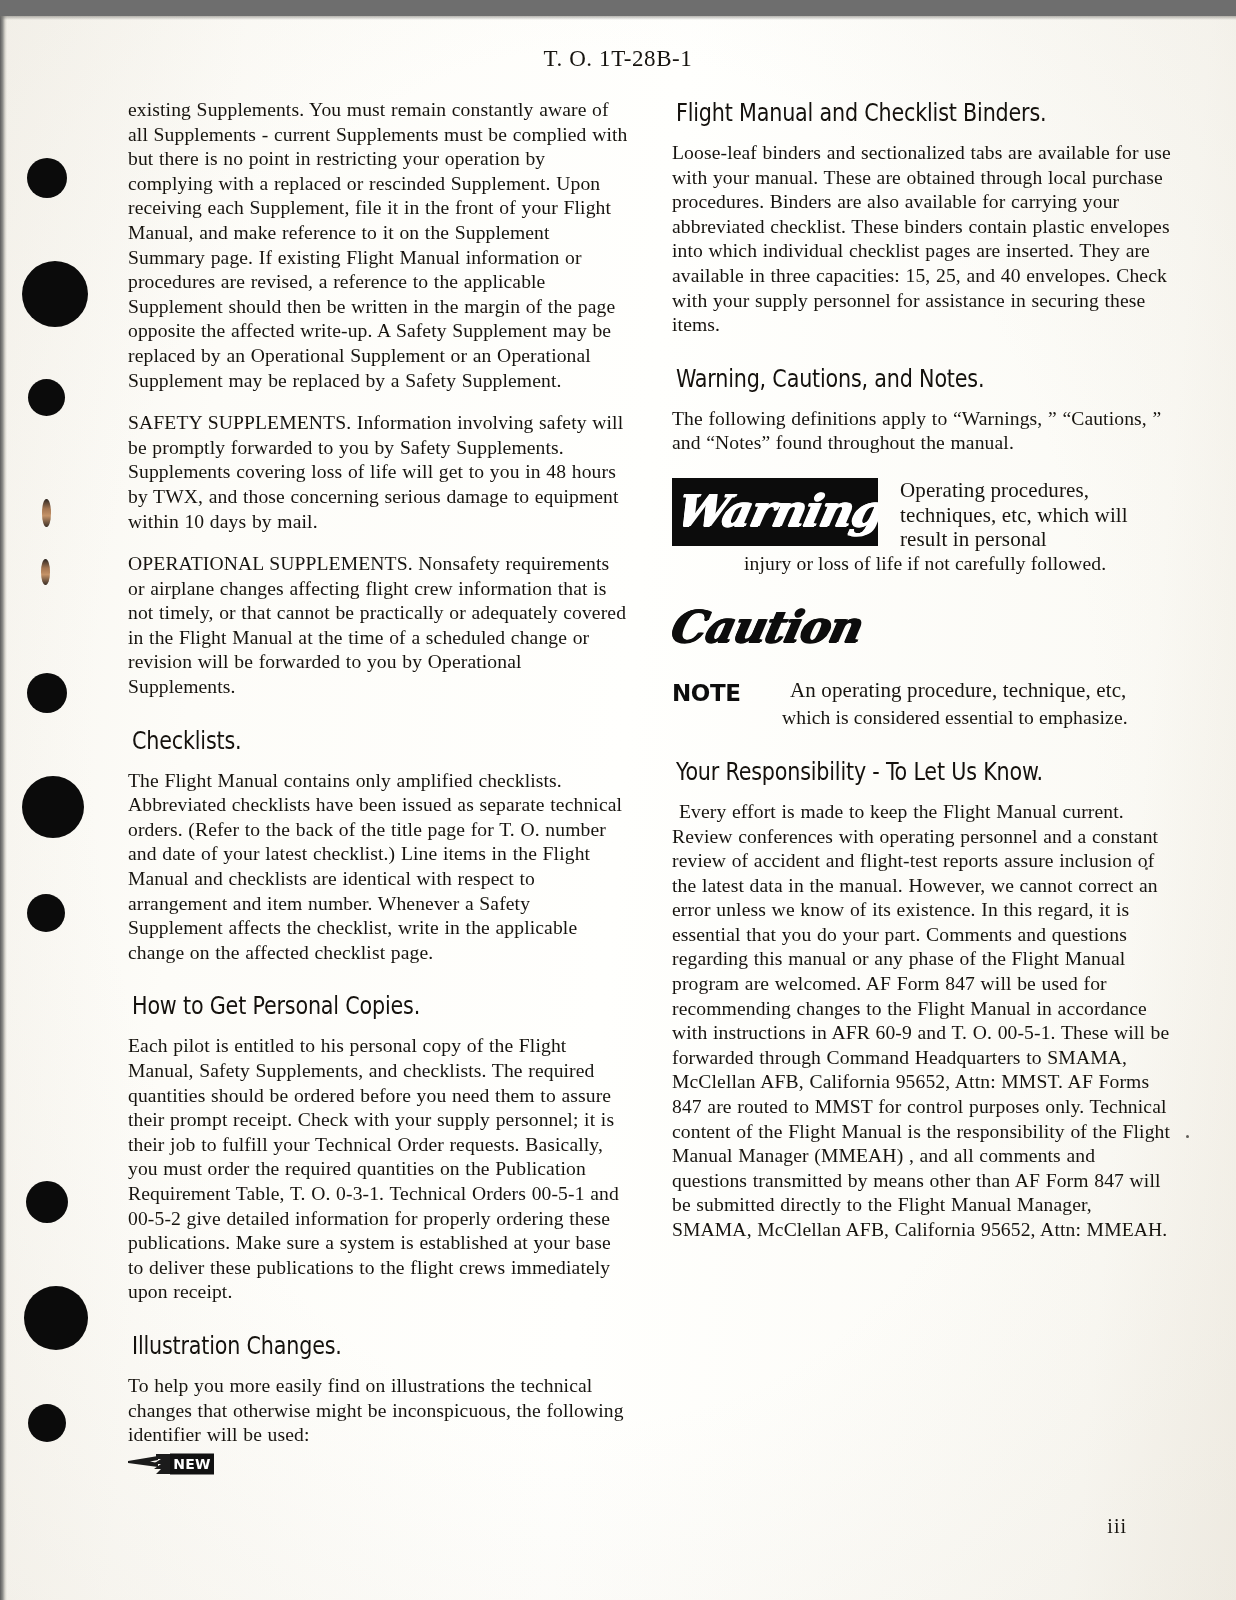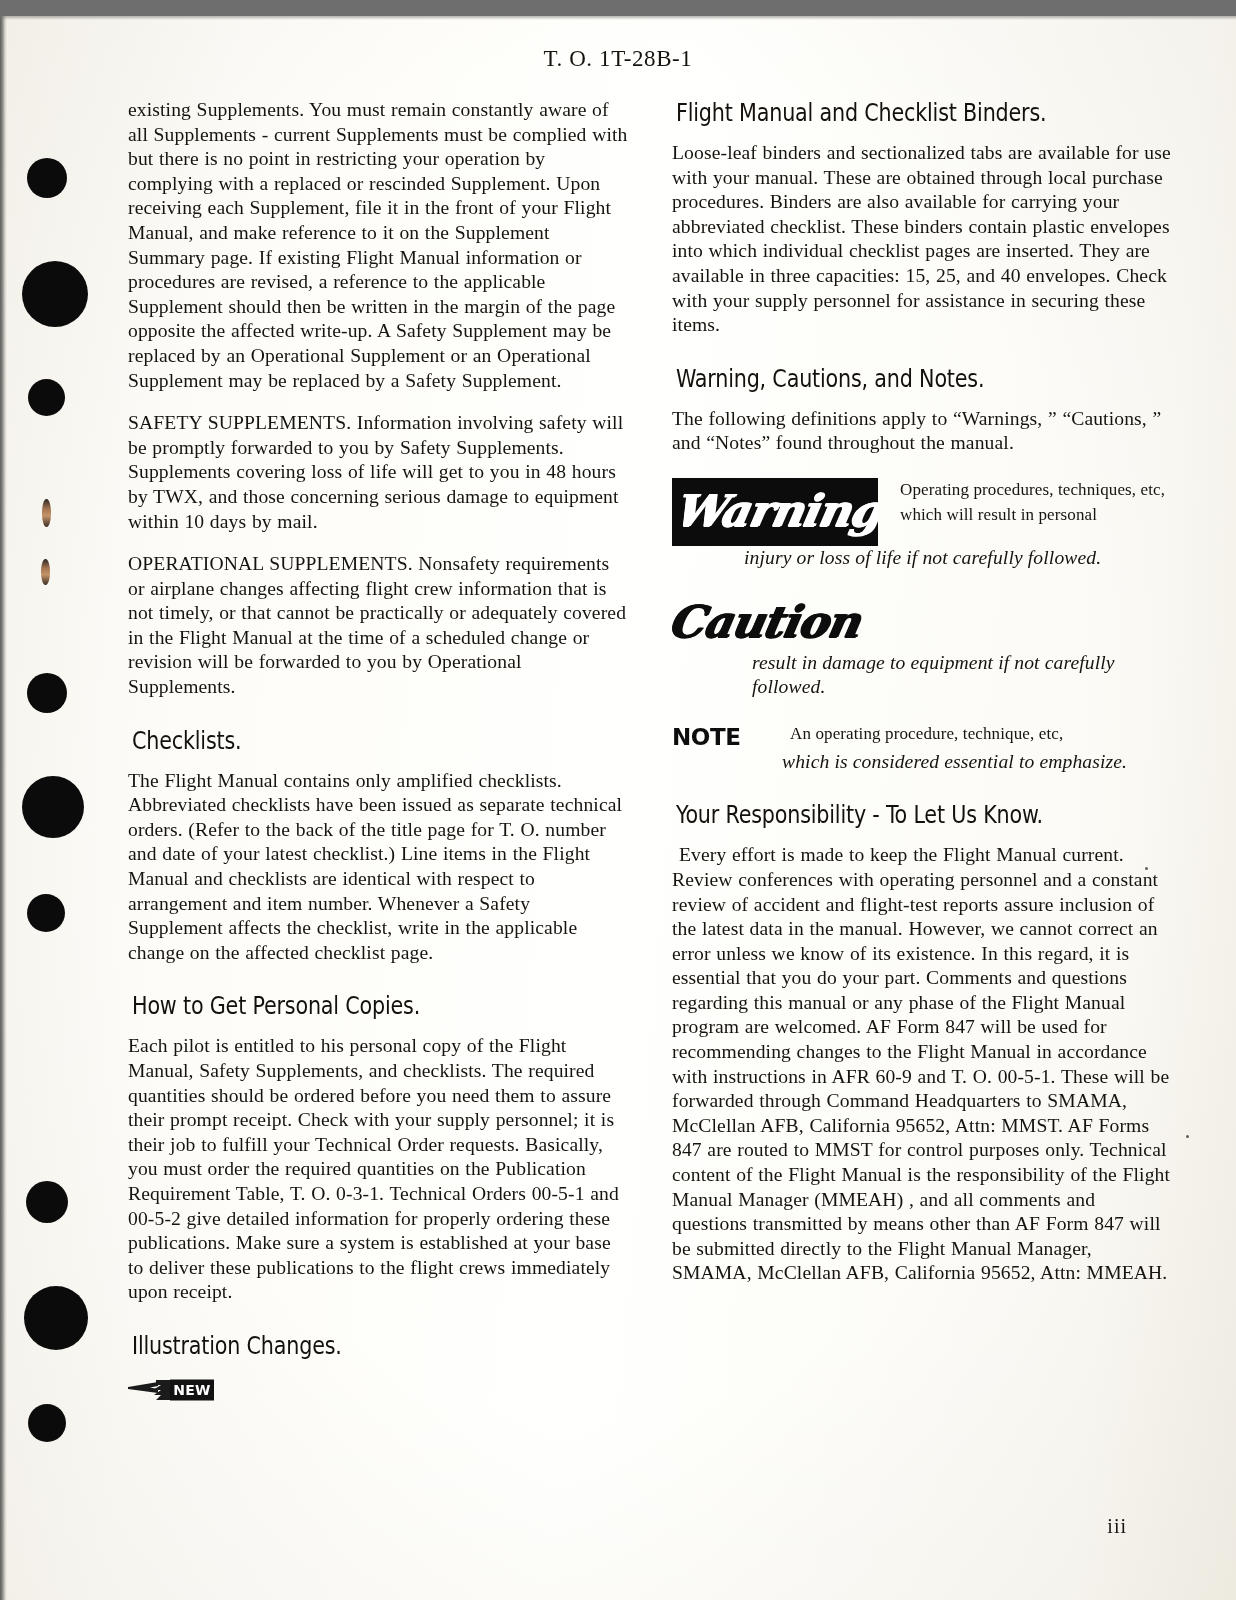--- a/index.html
+++ b/index.html
@@ -181,30 +181,29 @@
     width: 96px;
     font-family: "DejaVu Sans", "Liberation Sans", sans-serif;
     font-weight: 700;
     font-size: 23px;
     line-height: 26px;
     letter-spacing: -0.4px;
     color: #0d0d0d;
     padding-top: 2px;
   }
   .warn-def {
-    font-size: 17px;
+    font-size: 21px;
     line-height: 24.6px;
     letter-spacing: .12px;
   }
   .warn-cont {
     font-size: 19.6px;
     line-height: 24.6px;
     letter-spacing: .12px;
     margin-top: 0;
-    font-style: italic;
   }
   .warn-cont.ind-warning { padding-left: 72px; }
   .warn-cont.ind-caution { padding-left: 80px; }
   .warn-cont.ind-note    { padding-left: 110px; }
 
   
   .folio {
     position: absolute;
     right: 109px;
     bottom: 78px;
@@ -257,20 +256,21 @@
       <h2 class="section">Checklists.</h2>
 
       <p class="body">The Flight Manual contains only amplified checklists.  Abbreviated checklists have been issued as separate technical orders.  (Refer to the back of the title page for T. O. number and date of your latest checklist.)  Line items in the Flight Manual and checklists are identical with respect to arrangement and item number.  Whenever a Safety Supplement affects the checklist, write in the applicable change on the affected checklist page.</p>
 
       <h2 class="section">How to Get Personal Copies.</h2>
 
       <p class="body">Each pilot is entitled to his personal copy of the Flight Manual, Safety Supplements, and checklists. The required quantities should be ordered before you need them to assure their prompt receipt. Check with your supply personnel; it is their job to fulfill your Technical Order requests.  Basically, you must order the required quantities on the Publication Requirement Table, T. O.  0-3-1. Technical Orders 00-5-1 and 00-5-2 give detailed information for properly ordering these publications.  Make sure a system is established at your base to deliver these publications to the flight crews immediately upon receipt.</p>
 
       <h2 class="section">Illustration Changes.</h2>
 
+      <p class="body tight">To help you more easily find on illustrations the technical changes that otherwise might be inconspicuous, the following identifier will be used:</p>
 
       <div class="used-line">
         <span class="new-badge">
           <svg viewBox="0 0 92 24" width="92" height="24" aria-hidden="true">
 
             <path d="M0 9 L30 4 L30 8 L22 9.4 L30 11 L30 15 L0 11 Z" fill="#1b1b1b"></path>
             <path d="M28 2 L44 2 L44 22 L28 22 L33 17 L26 17 L33 12 L25 12 L33 7 L28 7 Z" fill="#1b1b1b"></path>
 
             <rect x="42" y="1.5" width="44" height="21" fill="#121212"></rect>
             <text x="64" y="17.4" font-family="DejaVu Sans, Liberation Sans, sans-serif" font-size="14" font-weight="bold" fill="#ffffff" text-anchor="middle" letter-spacing="0.2">NEW</text>
@@ -299,21 +299,20 @@
         </div>
         <div class="warn-cont ind-warning">injury or loss of life if not carefully followed.</div>
       </div>
 
       <div class="warnblock">
         <div class="warn-row">
           <div class="caution-plate">
             <span class="script">Caution</span>
           </div>
         </div>
-        <div class="warn-cont ind-caution">result in damage to equipment if not carefully followed.</div>
       </div>
 
       <div class="warnblock">
         <div class="warn-row">
           <div class="note-label">NOTE</div>
           <div class="warn-def">An operating procedure, technique, etc,</div>
         </div>
         <div class="warn-cont ind-note">which is considered essential to emphasize.</div>
       </div>
 

